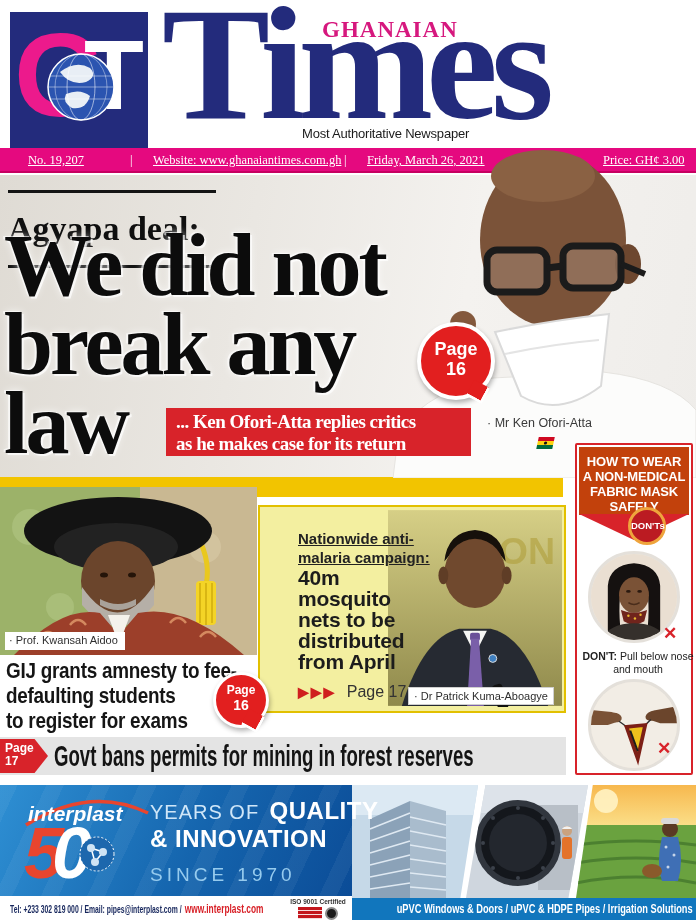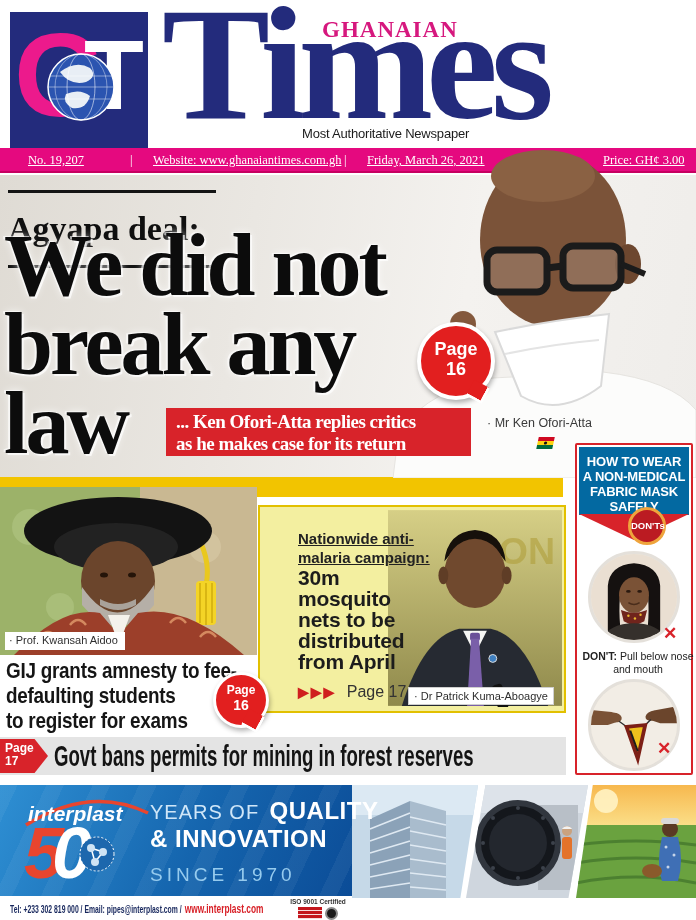--- a/index.html
+++ b/index.html
@@ -69,21 +69,21 @@
   .mal-headline div { font:700 21px/21px "Liberation Sans",sans-serif; letter-spacing:-0.2px; white-space:nowrap; }
   .mal-pageref { position:absolute; left:38px; top:176px; z-index:2; white-space:nowrap; }
   .mal-arrows { font:700 14px/1 "Liberation Sans",sans-serif; color:#cf1f1f; letter-spacing:2px; }
   .mal-prtext { font:500 16px/1 "Liberation Sans",sans-serif; color:#333; margin-left:6px; }
   .mal-caption { position:absolute; left:148px; top:180px; background:#fff; border:1px solid #cfcfcf;
     padding:2px 5px; font:400 11px/1.1 "Liberation Sans",sans-serif; color:#2e2e2e; z-index:3; white-space:nowrap; }
 
   
   .mask-sidebar { left:575px; top:443px; width:118px; height:332px; background:#fff;
     border:2px solid #d8232a; border-radius:2px; z-index:4; }
-  .sb-header { position:absolute; left:2px; top:2px; width:110px; height:68px; background:#0369a1;
+  .sb-header { position:absolute; left:2px; top:2px; width:110px; height:68px; background:#c2410c;
     color:#fff; text-align:center; padding-top:7px; }
   .sb-header div { font:700 13px/15px "Liberation Sans",sans-serif; letter-spacing:-0.2px; }
   .sb-tri { position:absolute; left:2px; top:69px; }
   .sb-badge { position:absolute; left:39px; top:62px; width:38px; height:38px; background:#bb1b22;
     border:3px solid #efa43c; border-radius:50%; color:#fff; text-align:center;
     font:700 9.5px/31px "Liberation Sans",sans-serif;margin-left:12px; }
   .sb-circle { position:absolute; left:11px; width:92px; height:92px; border-radius:50%;
     border:3px solid #e4e0da; overflow:hidden; background:#efe8de; }
   .sb-c1 { top:106px; } .sb-c2 { top:234px; }
   .x-mark { position:absolute; font:700 17px/1 "Liberation Sans",sans-serif; color:#d8232a; z-index:5; }
@@ -271,21 +271,21 @@
       <rect x="83" y="124" width="10" height="8" rx="2" fill="#6a4f99"></rect>
       <path d="M84,130 L92,130 L97,198 L80,198 Z" fill="#7a5fa9"></path>
       <circle cx="106" cy="150" r="4" fill="#3f7fbf" stroke="#ddd"></circle>
       <rect x="108" y="176" width="11" height="26" rx="4" fill="#101010" transform="rotate(-18 113 189)"></rect>
     </svg>
     <div class="mal-kicker">
       <div>Nationwide anti-</div>
       <div>malaria campaign:</div>
     </div>
     <div class="mal-headline">
-      <div>30m</div>
+      <div>40m</div>
       <div>mosquito</div>
       <div>nets to be</div>
       <div>distributed</div>
       <div>from April</div>
     </div>
     <div class="mal-pageref">
       <span class="mal-arrows">▶▶▶</span>
       <span class="mal-prtext">Page 17</span>
     </div>
     <div class="mal-caption">· Dr Patrick Kuma-Aboagye</div>
@@ -427,15 +427,18 @@
       <rect y="40" width="120" height="73" fill="#6aa23f"></rect>
       <path d="M0,60 Q60,52 120,60 M0,78 Q60,68 120,78 M0,98 Q60,86 120,98" stroke="#4c8030" stroke-width="3" fill="none"></path>
       <path d="M86,52 Q80,78 86,96 L102,96 Q108,76 102,52 Z" fill="#3f6fb5"></path>
       <circle cx="90" cy="62" r="1.5" fill="#fff" opacity=".7"></circle>
         <circle cx="98" cy="70" r="1.5" fill="#fff" opacity=".7"></circle>
       <circle cx="92" cy="82" r="1.5" fill="#fff" opacity=".7"></circle>
       <circle cx="94" cy="44" r="8" fill="#5a3a24"></circle>
       <rect x="85" y="33" width="18" height="6" rx="3" fill="#d9d9d9"></rect>
       <ellipse cx="76" cy="86" rx="10" ry="7" fill="#8a5a2b"></ellipse>
     </svg>
+    <div class="ad-services">
+      <div>uPVC Windows &amp; Doors / uPVC &amp; HDPE Pipes / Irrigation Solutions</div>
+    </div>
   </div>
 
 </div>
 
 </body></html>

